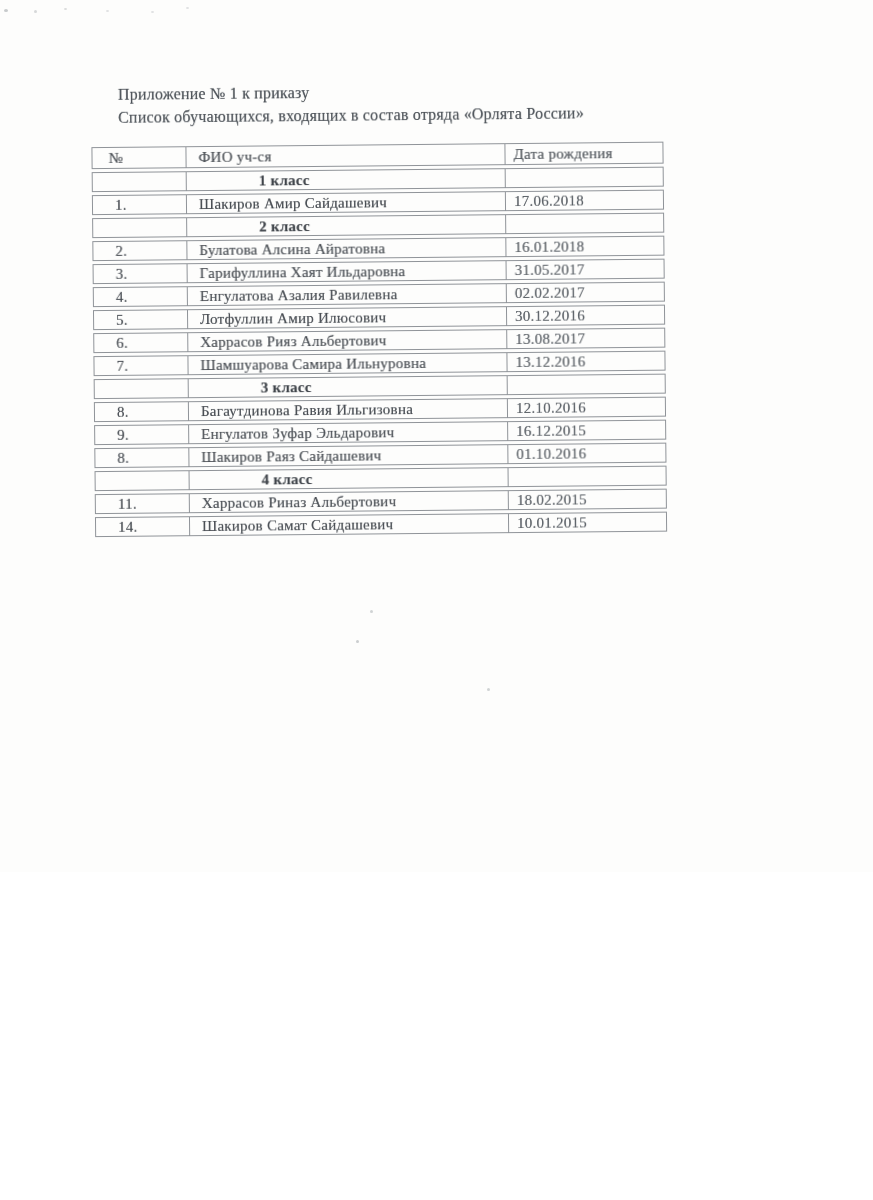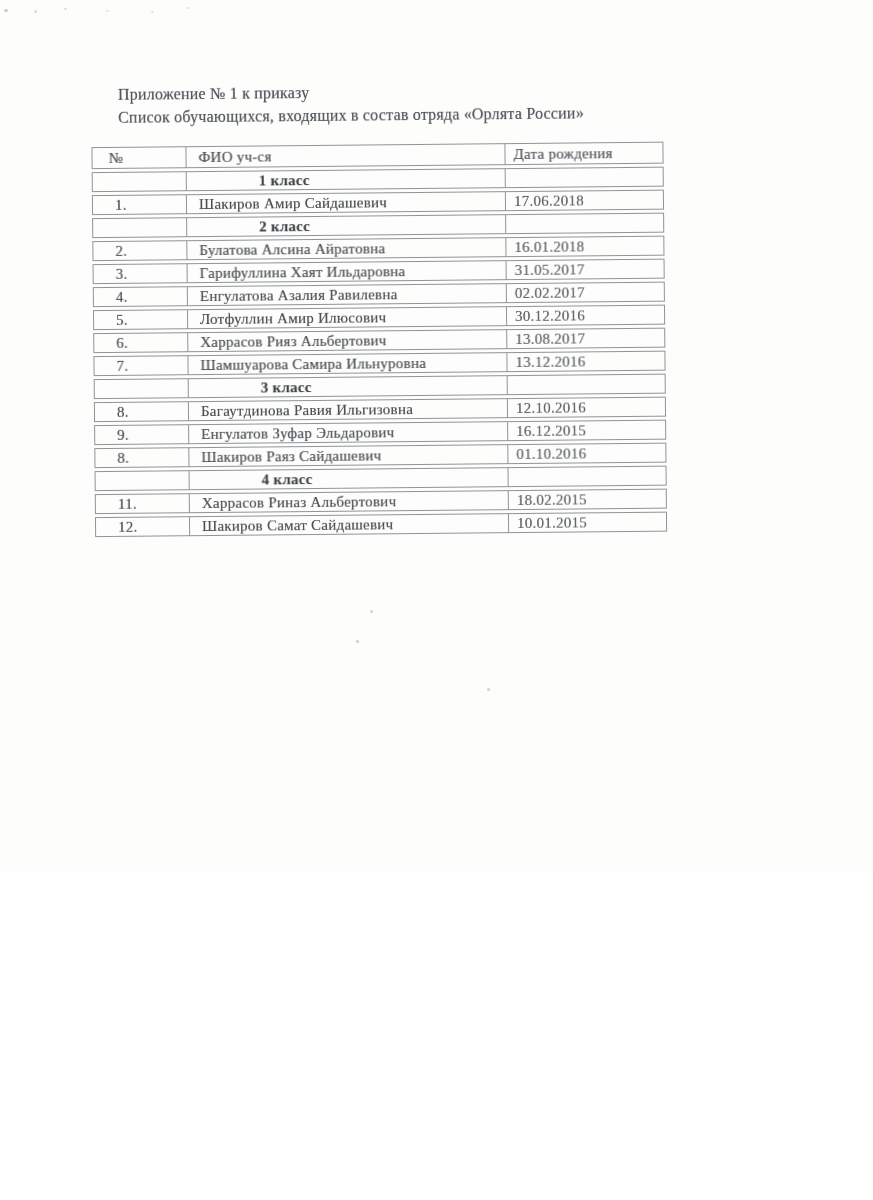--- a/index.html
+++ b/index.html
@@ -166,20 +166,20 @@
             <div class="c c1"></div>
             <div class="c c2">4 класс</div>
             <div class="c c3"></div>
           </div>
           <div class="row data">
             <div class="c c1">11.</div>
             <div class="c c2">Харрасов Риназ Альбертович</div>
             <div class="c c3">18.02.2015</div>
           </div>
           <div class="row data">
-            <div class="c c1">12.</div>
+            <div class="c c1">14.</div>
             <div class="c c2">Шакиров Самат Сайдашевич</div>
             <div class="c c3">10.01.2015</div>
           </div>
         </div>
     </div>
   </div>
 </div>
 
 </body></html>

